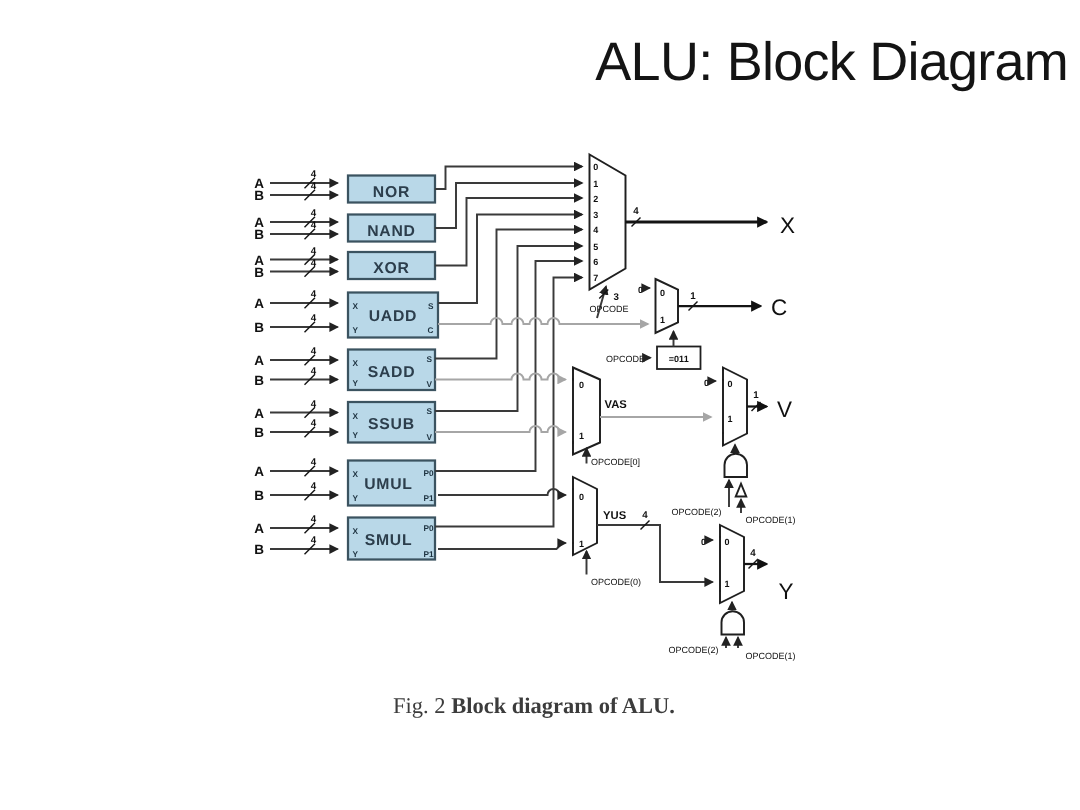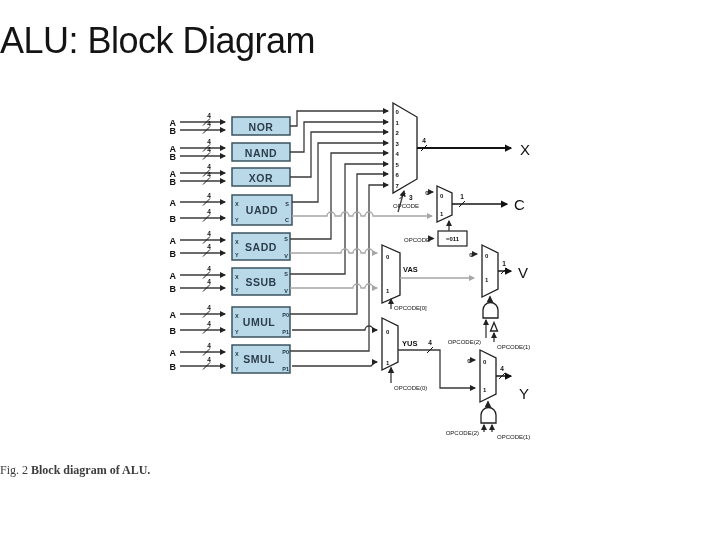--- a/index.html
+++ b/index.html
@@ -1,21 +1,21 @@
 <!DOCTYPE html>
 <html><head>
 <meta charset="utf-8">
 <style>
   html,body{margin:0;padding:0;background:#fff;}
   #slide{position:relative;width:720px;height:540px;background:#ffffff;overflow:hidden;
          font-family:"Liberation Sans",sans-serif;}
-  #title{position:absolute;top:20px;left:0;width:712px;text-align:left;
+  #title{position:absolute;top:20px;left:0;width:712px;text-align:right;
          font-size:36px;color:#141414;font-weight:400;letter-spacing:-0.5px;}
-  #caption{position:absolute;top:463px;left:0;width:712px;
-         font-family:"Liberation Serif",serif;font-size:12px;color:#3c3c3c;}
+  #caption{position:absolute;top:463px;left:0;width:712px;text-align:center;
+         font-family:"Liberation Serif",serif;font-size:15px;color:#3c3c3c;}
   #caption b{font-weight:700;}
   svg{position:absolute;left:0;top:0;}
   .w{stroke:#3a3a3a;stroke-width:1.3;fill:none}
   .wg{stroke:#a6a6a6;stroke-width:1.3;fill:none}
   .wb{stroke:#141414;stroke-width:2;fill:none}
   .wc{stroke:#141414;stroke-width:1.5;fill:none}
   .sl{stroke:#141414;stroke-width:1;fill:none}
   .box{fill:#b9d8e8;stroke:#3b5360;stroke-width:1.5}
   .mux{fill:#ffffff;stroke:#1f1f1f;stroke-width:1.3}
   .gate{fill:#ffffff;stroke:#1f1f1f;stroke-width:1.3}

